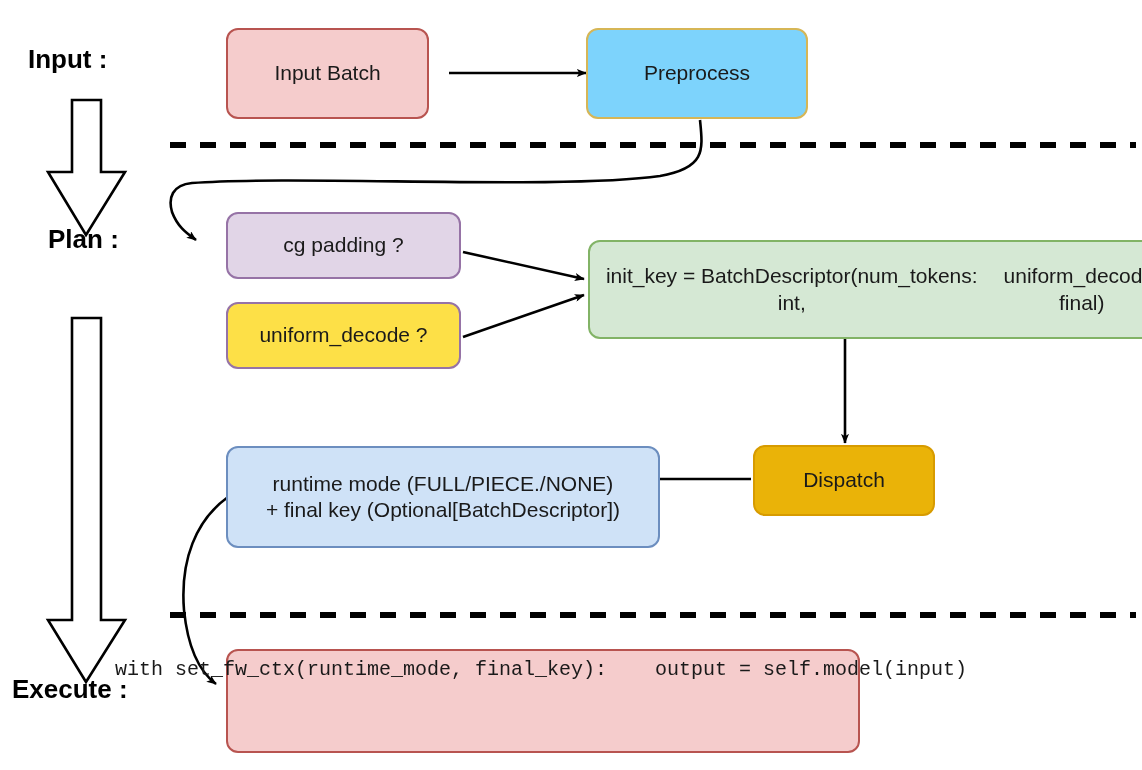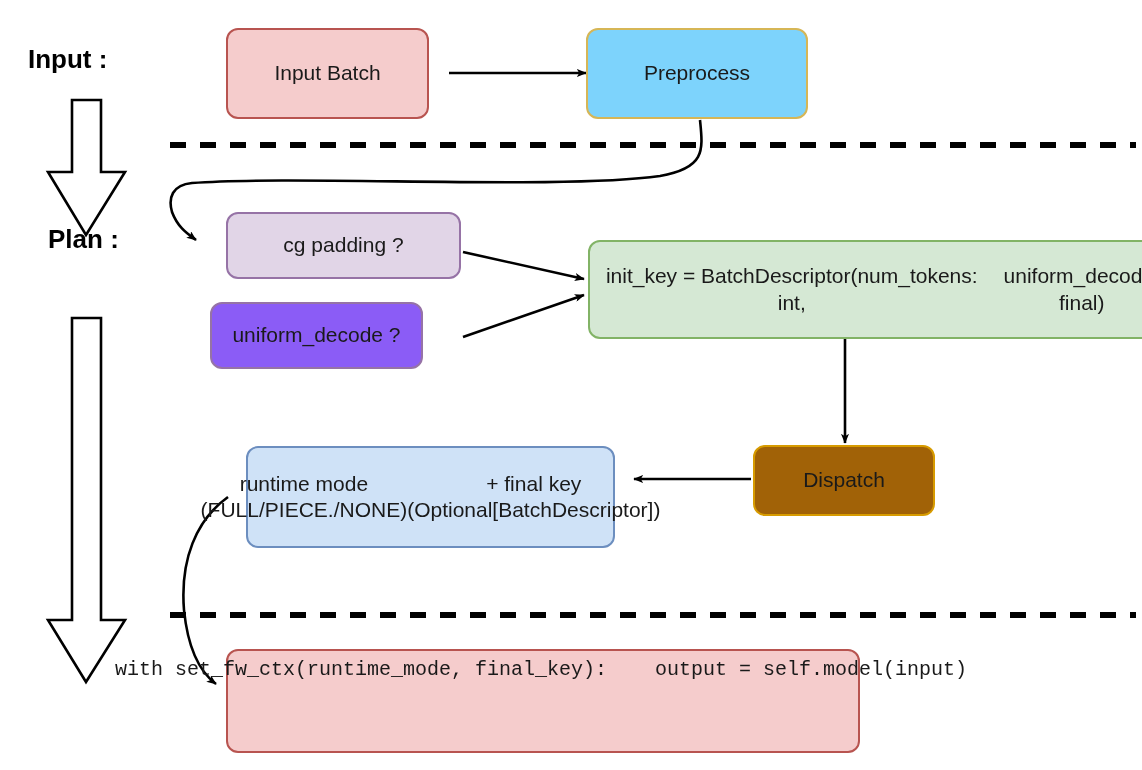--- a/index.html
+++ b/index.html
@@ -88,48 +88,49 @@
 
     <polygon points="72,100 101,100 101,172 125,172 86,235 48,172 72,172" fill="#ffffff" stroke="#000000" stroke-width="2.6" stroke-linejoin="miter"></polygon>
 
     <polygon points="72,318 101,318 101,620 125,620 86,682 48,620 72,620" fill="#ffffff" stroke="#000000" stroke-width="2.6" stroke-linejoin="miter"></polygon>
   </svg>
 
   <div class="stage-label" style="left:28px; top:44px;">Input :</div>
 
   <div class="stage-label" style="left:48px; top:224px;">Plan :</div>
 
+  <div class="stage-label" style="left:12px; top:674px;">Execute :</div>
 
   <div class="node" style="left:226px; top:28px; width:203px; height:91px; background:#f5cccc; border-color:#b85450;">
     <span class="node-label">Input Batch</span>
   </div>
 
   <div class="node" style="left:586px; top:28px; width:222px; height:91px; background:#7dd3fc; border-color:#d6b656;">
     <span class="node-label">Preprocess</span>
   </div>
 
   <div class="node" style="left:226px; top:212px; width:235px; height:67px; background:#e1d5e7; border-color:#9673a6;text-align:right;">
     <span class="node-label">cg padding ?</span>
   </div>
 
-  <div class="node" style="left:210px; top:302px; width:213px; height:67px; background:#8b5cf6; border-color:#9673a6;">
+  <div class="node" style="left:226px; top:302px; width:235px; height:67px; background:#fde047; border-color:#9673a6;">
     <span class="node-label">uniform_decode ?</span>
   </div>
 
   <div class="node" style="left:588px; top:240px; width:604px; height:99px; background:#d5e8d4; border-color:#82b366; flex-direction:row; justify-content:center;">
     <span class="node-label">init_key = BatchDescriptor(num_tokens: int,</span>
     <span class="node-label">uniform_decode: final)</span>
   </div>
 
 
-  <div class="node" style="left:753px; top:445px; width:182px; height:71px; background:#a16207; border-color:#d79b00;">
+  <div class="node" style="left:753px; top:445px; width:182px; height:71px; background:#eab308; border-color:#d79b00;">
     <span class="node-label">Dispatch</span>
   </div>
 
-  <div class="node" style="left:226px; top:446px; width:369px; height:102px; background:#cfe2f7; border-color:#6c8ebf; justify-content:center;margin-left:20px;">
+  <div class="node" style="left:226px; top:446px; width:434px; height:102px; background:#cfe2f7; border-color:#6c8ebf; flex-direction:column; justify-content:center;">
     <span class="node-label">runtime mode (FULL/PIECE./NONE)</span>
     <span class="node-label">+ final key (Optional[BatchDescriptor])</span>
   </div>
 
   <div class="node code" style="left:226px; top:649px; width:634px; height:104px; background:#f5cccc; border-color:#b85450; align-items:flex-start; justify-content:center; padding-left:6px;">
     <span class="node-label">with set_fw_ctx(runtime_mode, final_key):</span>
     <span class="node-label">    output = self.model(input)</span>
   </div>
 
 </div>

